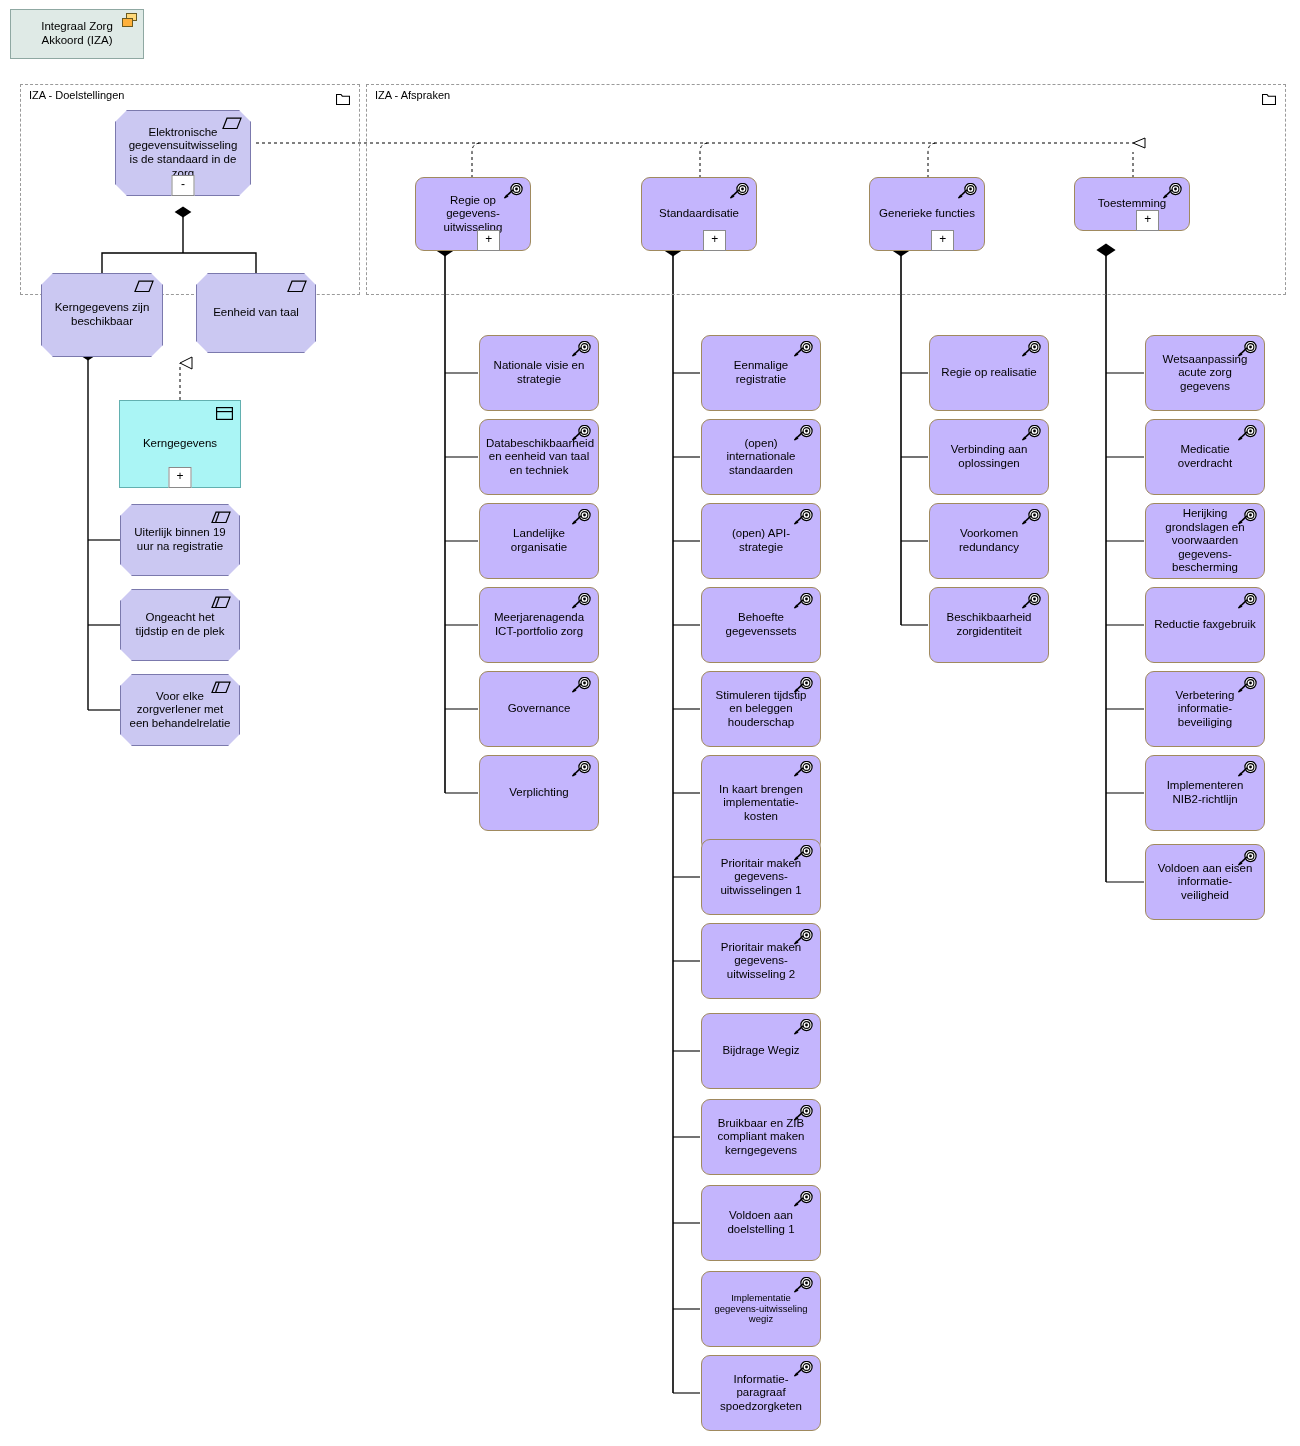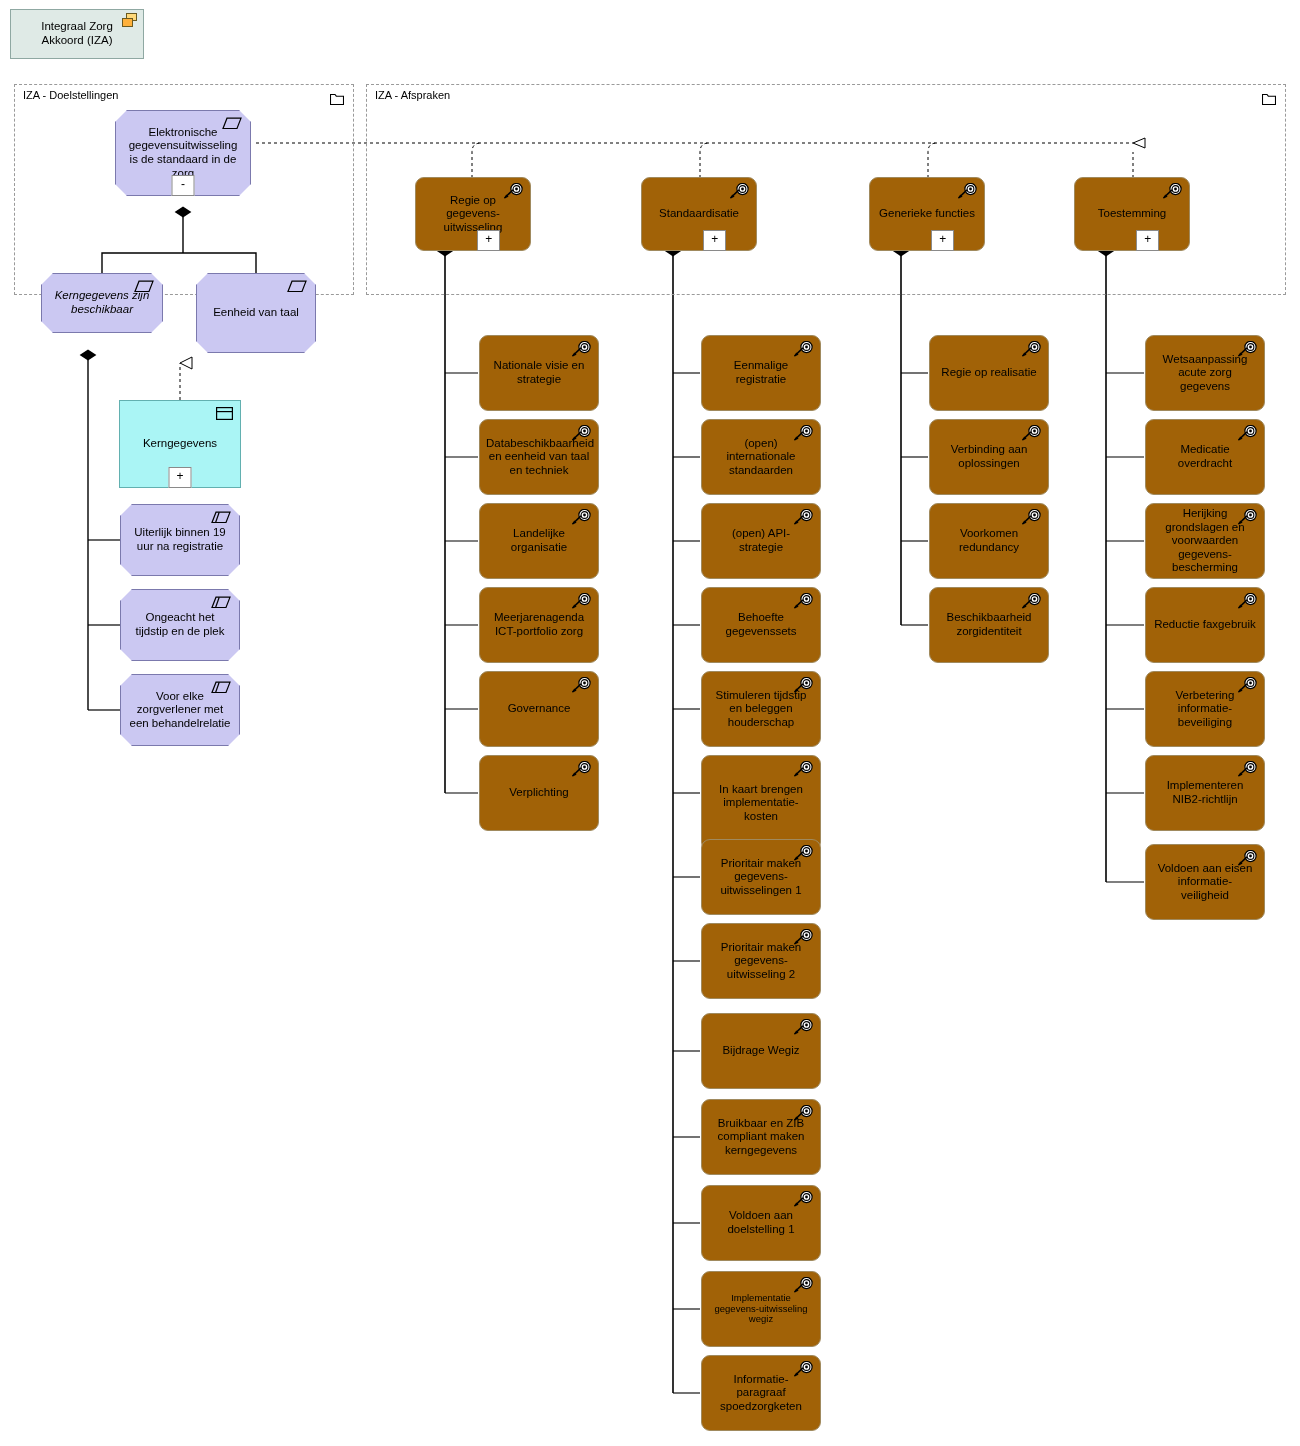--- a/index.html
+++ b/index.html
@@ -10,21 +10,21 @@
   
   #wires{position:absolute;left:0;top:0;width:1300px;height:1446px;pointer-events:none;}
 
   
   .node{position:absolute;box-sizing:border-box;display:flex;align-items:center;
         justify-content:center;text-align:center;border:1px solid #8a8a8a;
         font-size:11.5px;line-height:1.18;color:#000;padding:4px 6px;}
   .node .lbl{display:block;width:100%;padding:0 2px;}
 
   
-  .goal{background:#a16207;border:1px solid #a08a5e;border-radius:9px;}
+  .goal{background:#c4b5fd;border:1px solid #a08a5e;border-radius:9px;}
   
   .req{background:#cbc8f2;border:1px solid #7b79ad;
        clip-path:polygon(12px 0,calc(100% - 12px) 0,100% 12px,100% calc(100% - 12px),
                          calc(100% - 12px) 100%,12px 100%,0 calc(100% - 12px),0 12px);}
   
   .bobj{background:#aaf5f5;border:1px solid #62b0b0;border-radius:0;}
   
   .notebox{background:#dfeae6;border:1px solid #8fa8a2;border-radius:0;font-size:11.5px;}
 
   
@@ -125,21 +125,21 @@
   <div class="node notebox" style="left:10px;top:9px;width:134px;height:50px;">
     <span class="ico-note">
       <svg viewBox="0 0 16 15" width="16" height="15">
         <rect x="4.5" y="0.5" width="10" height="7" fill="#ffd97a" stroke="#6b5a20"></rect>
         <rect x="0.5" y="5.5" width="10" height="8" fill="#ffb13b" stroke="#6b5a20"></rect>
       </svg>
     </span>
     <span class="lbl">Integraal Zorg Akkoord (IZA)</span>
   </div>
 
-  <div class="group" style="left:14px;top:84px;width:340px;height:211px;">
+  <div class="group" style="left:20px;top:84px;width:340px;height:211px;">
     <span class="gtitle">IZA - Doelstellingen</span>
     <span class="gfolder">
       <svg viewBox="0 0 14 12" width="14" height="12">
         <path d="M0.5,11.5 L0.5,1.5 L5,1.5 L6.3,3.2 L13.5,3.2 L13.5,11.5 Z" fill="none" stroke="#000" stroke-width="1.1"></path>
       </svg>
     </span>
   </div>
 
   <div class="group" style="left:366px;top:84px;width:920px;height:211px;">
     <span class="gtitle">IZA - Afspraken</span>
@@ -153,21 +153,21 @@
   <div class="node req" style="left:115px;top:110px;width:136px;height:86px;">
     <span class="ico-req">
       <svg viewBox="0 0 20 13" width="20" height="13">
         <path d="M5,1.2 L19,1.2 L15,11.5 L1,11.5 Z" fill="none" stroke="#000" stroke-width="1.2"></path>
       </svg>
     </span>
     <span class="lbl">Elektronische gegevensuitwisseling is de standaard in de zorg</span>
     <span class="badge">-</span>
   </div>
 
-  <div class="node req" style="left:41px;top:273px;width:122px;height:60px;font-style:italic;">
+  <div class="node req" style="left:41px;top:273px;width:122px;height:84px;">
     <span class="ico-req">
       <svg viewBox="0 0 20 13" width="20" height="13">
         <path d="M5,1.2 L19,1.2 L15,11.5 L1,11.5 Z" fill="none" stroke="#000" stroke-width="1.2"></path>
       </svg>
     </span>
     <span class="lbl">Kerngegevens zijn beschikbaar</span>
   </div>
 
   <div class="node req" style="left:196px;top:273px;width:120px;height:80px;">
     <span class="ico-req">
@@ -254,21 +254,21 @@
         <circle cx="14.5" cy="6" r="3.4" fill="#fff" stroke="#000" stroke-width="1.1"></circle>
         <circle cx="14.5" cy="6" r="1.4" fill="#000"></circle>
         <path d="M2.5,15 L11,6.8" stroke="#000" stroke-width="1.6"></path>
         <path d="M2.2,15.4 L6.6,13.8 L4.2,11.4 Z" fill="#000"></path>
       </svg>
     </span>
     <span class="lbl">Generieke functies</span>
     <span class="badge offset">+</span>
   </div>
 
-  <div class="node goal" style="left:1074px;top:177px;width:116px;height:74px;">
+  <div class="node goal" style="left:1074px;top:177px;width:116px;height:54px;">
     <span class="ico">
       <svg viewBox="0 0 22 17" width="22" height="17">
         <circle cx="14.5" cy="6" r="5.6" fill="#fff" stroke="#000" stroke-width="1.2"></circle>
         <circle cx="14.5" cy="6" r="3.4" fill="#fff" stroke="#000" stroke-width="1.1"></circle>
         <circle cx="14.5" cy="6" r="1.4" fill="#000"></circle>
         <path d="M2.5,15 L11,6.8" stroke="#000" stroke-width="1.6"></path>
         <path d="M2.2,15.4 L6.6,13.8 L4.2,11.4 Z" fill="#000"></path>
       </svg>
     </span>
     <span class="lbl">Toestemming</span>

